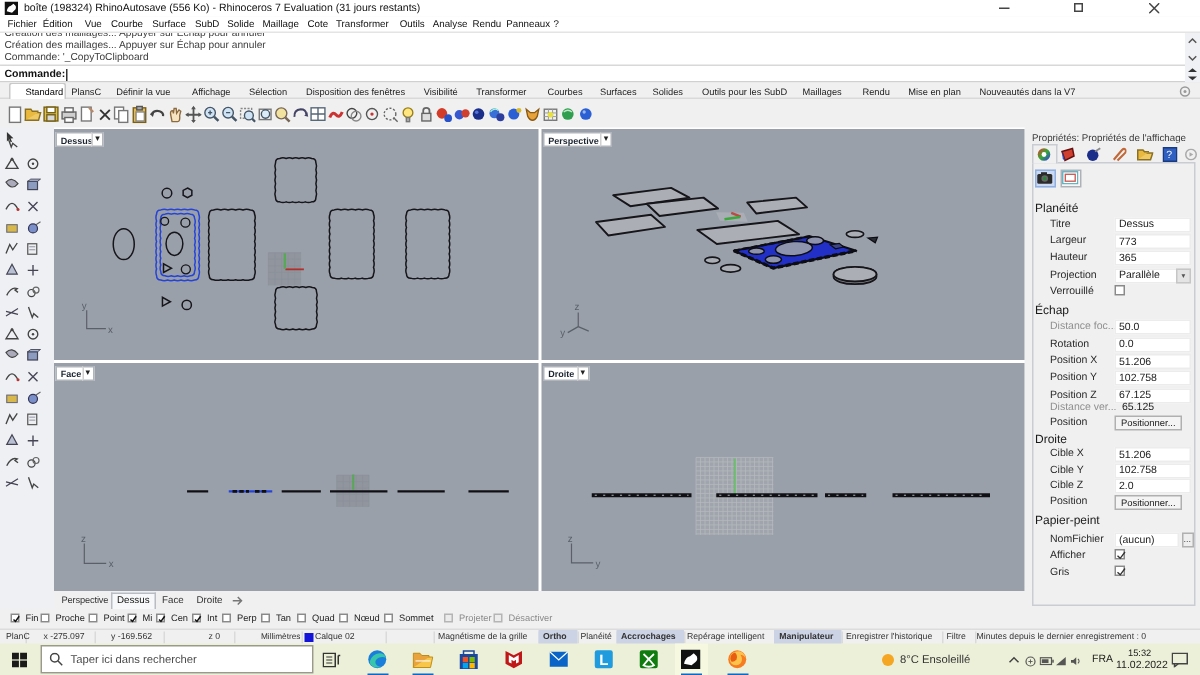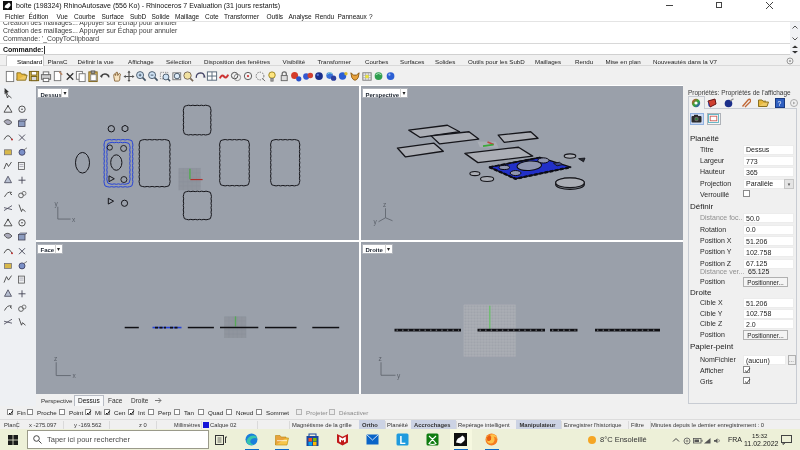--- a/index.html
+++ b/index.html
@@ -450,21 +450,21 @@
     <div class="abs" style="left:59px;top:59.5px;width:51px;height:10px;background:#fff;border:1px solid #ececec;font-size:7px;color:#222;padding:0.5px 0 0 2px">Dessus</div>
     <div class="abs" style="left:16px;top:72px;font-size:7px;color:#2a2a2a;white-space:nowrap">Largeur</div>
     <div class="abs" style="left:59px;top:71px;width:51px;height:10px;background:#fff;border:1px solid #ececec;font-size:7px;color:#222;padding:0.5px 0 0 2px">773</div>
     <div class="abs" style="left:16px;top:83px;font-size:7px;color:#2a2a2a;white-space:nowrap">Hauteur</div>
     <div class="abs" style="left:59px;top:82px;width:51px;height:10px;background:#fff;border:1px solid #ececec;font-size:7px;color:#222;padding:0.5px 0 0 2px">365</div>
     <div class="abs" style="left:16px;top:94.5px;font-size:7px;color:#2a2a2a;white-space:nowrap">Projection</div>
     <div class="abs" style="left:59px;top:93.5px;width:51px;height:10px;background:#fff;border:1px solid #ececec;font-size:7px;color:#222;padding:0.5px 0 0 2px">Parallèle</div>
     <div class="abs" style="left:100px;top:93.5px;width:10px;height:10px;background:#e4e4e4;border:1px solid #c6c6c6;font-size:5px;color:#555;text-align:center;line-height:9px">▾</div>
     <div class="abs" style="left:16px;top:106px;font-size:7px;color:#2a2a2a;white-space:nowrap">Verrouillé</div>
     <div class="abs" style="left:59px;top:105px;width:7px;height:7px;background:#fff;border:1px solid #8a8a8a"></div>
-    <div class="abs" style="left:6px;top:117px;font-size:8px;color:#1a1a1a">Définir</div>
+    <div class="abs" style="left:6px;top:117px;font-size:8px;color:#1a1a1a">Échap</div>
     <div class="abs" style="left:16px;top:129px;font-size:7px;color:#8f8f8f;white-space:nowrap">Distance foc...</div>
     <div class="abs" style="left:59px;top:128px;width:51px;height:10px;background:#fff;border:1px solid #ececec;font-size:7px;color:#222;padding:0.5px 0 0 2px">50.0</div>
     <div class="abs" style="left:16px;top:140.5px;font-size:7px;color:#2a2a2a;white-space:nowrap">Rotation</div>
     <div class="abs" style="left:59px;top:139.5px;width:51px;height:10px;background:#fff;border:1px solid #ececec;font-size:7px;color:#222;padding:0.5px 0 0 2px">0.0</div>
     <div class="abs" style="left:16px;top:152px;font-size:7px;color:#2a2a2a;white-space:nowrap">Position X</div>
     <div class="abs" style="left:59px;top:151px;width:51px;height:10px;background:#fff;border:1px solid #ececec;font-size:7px;color:#222;padding:0.5px 0 0 2px">51.206</div>
     <div class="abs" style="left:16px;top:163px;font-size:7px;color:#2a2a2a;white-space:nowrap">Position Y</div>
     <div class="abs" style="left:59px;top:162px;width:51px;height:10px;background:#fff;border:1px solid #ececec;font-size:7px;color:#222;padding:0.5px 0 0 2px">102.758</div>
     <div class="abs" style="left:16px;top:174.5px;font-size:7px;color:#2a2a2a;white-space:nowrap">Position Z</div>
     <div class="abs" style="left:59px;top:173.5px;width:51px;height:10px;background:#fff;border:1px solid #ececec;font-size:7px;color:#222;padding:0.5px 0 0 2px">67.125</div>
@@ -587,21 +587,21 @@
       <rect x="0" y="0" width="4.6" height="4.6" fill="#1a1a1a"></rect>
       <rect x="5.4" y="0" width="4.6" height="4.6" fill="#1a1a1a"></rect>
       <rect x="0" y="5.4" width="4.6" height="4.6" fill="#1a1a1a"></rect>
       <rect x="5.4" y="5.4" width="4.6" height="4.6" fill="#1a1a1a"></rect>
     </svg>
     <div class="abs" style="left:27px;top:1px;width:182px;height:19px;background:#fff;border:1px solid #9a9a8a"></div>
     <svg class="abs" style="left:33px;top:6px" width="9" height="9">
       <circle cx="3.5" cy="3.5" r="2.8" fill="none" stroke="#444"></circle>
       <path d="M5.7,5.7 L8.5,8.5" stroke="#444"></path>
     </svg>
-    <span class="abs" style="left:47px;top:6px;font-size:7.5px;color:#4a4a4a">Taper ici pour rechercher</span>
+    <span class="abs" style="left:47px;top:6px;font-size:7.5px;color:#4a4a4a">Taper ici dans rechercher</span>
     <svg class="abs" style="left:215px;top:6px" width="12" height="10">
       <rect x="0.5" y="0.5" width="8" height="9" fill="none" stroke="#333"></rect>
       <path d="M10.5,2 V8 M10.5,2 l1.5,0" stroke="#333"></path>
       <path d="M2.5,3 h4 M2.5,5 h4 M2.5,7 h4" stroke="#333" stroke-width="0.7"></path>
     </svg>
     <svg class="abs" style="left:245px;top:4px" width="13" height="13">
       <circle cx="6.5" cy="6.5" r="6" fill="#1a7edb"></circle>
       <path d="M1.5,8 Q3,3 8,2.5 Q11.5,2.5 12.3,5.5 Q10,4.5 7.5,5.5 Q4.5,7 5.5,9.5 Q6.5,11.5 9,11.5 Q5,13 2.5,10.5 Q1.5,9.5 1.5,8 Z" fill="#37c5ac"></path>
     </svg>
     <div class="abs" style="left:245px;top:19.5px;width:14px;height:1.5px;background:#0a68c8"></div>

